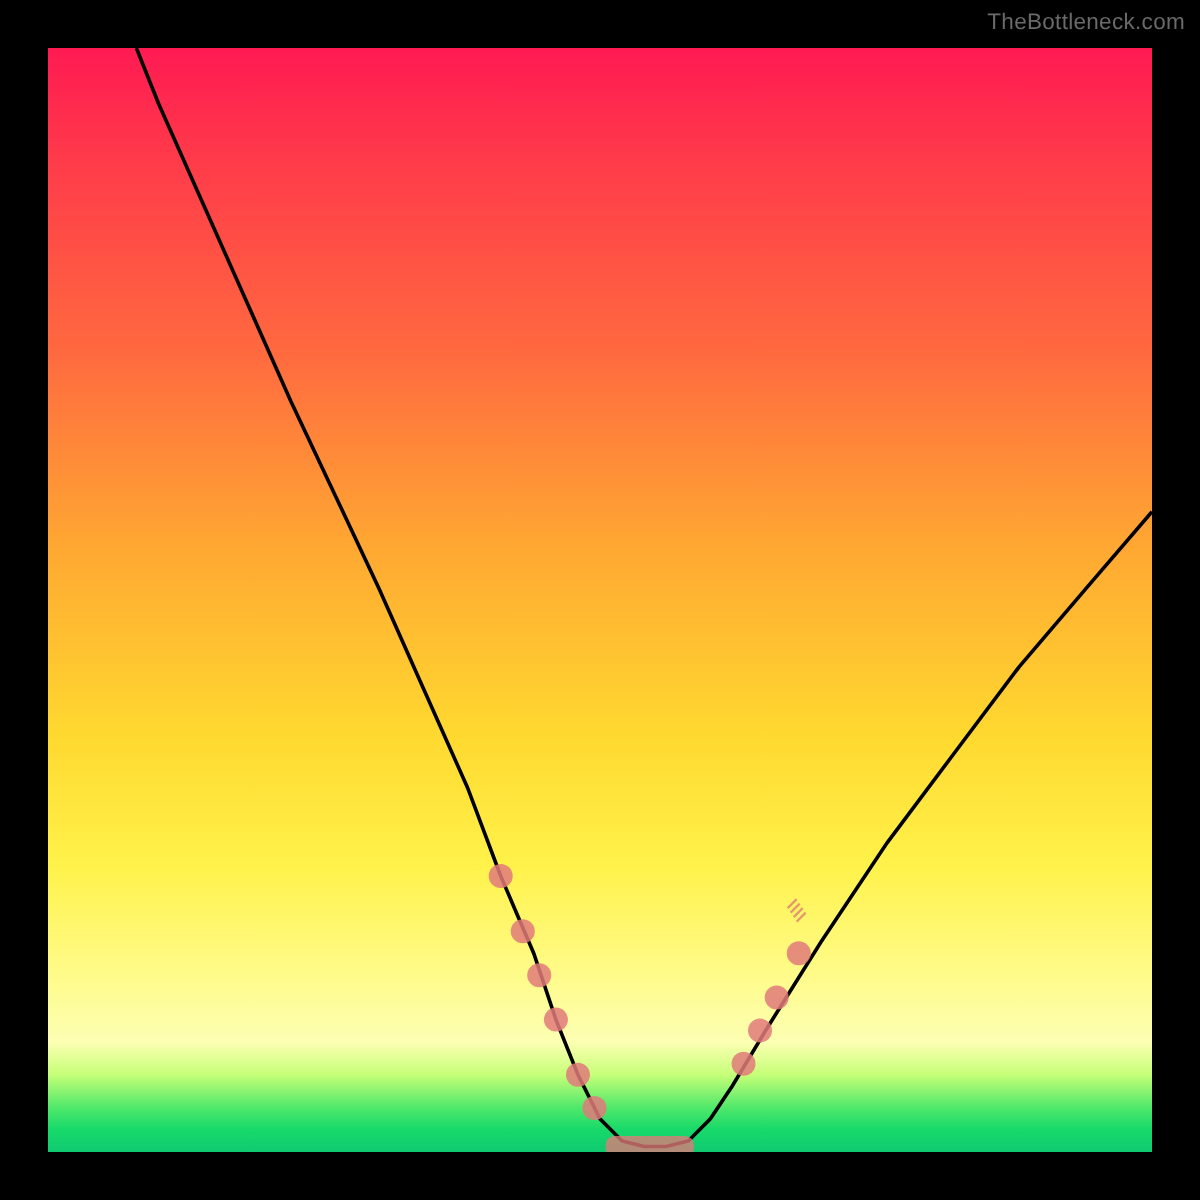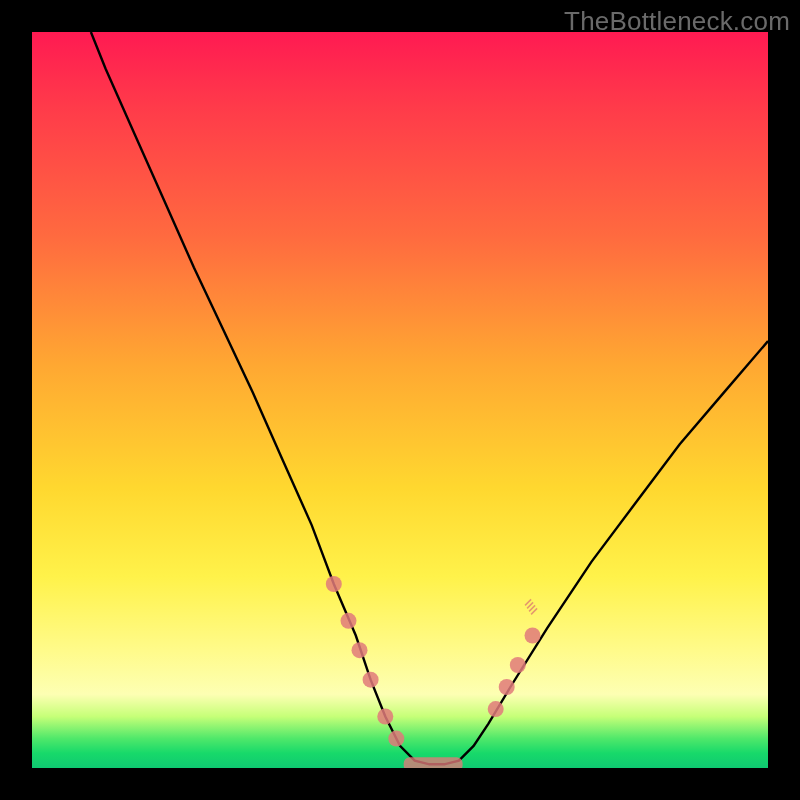--- a/index.html
+++ b/index.html
@@ -39,21 +39,21 @@
       #17d96a 98%,
       #0fc971 100%
     );
     overflow: hidden;
   }
   .watermark {
     position: absolute;
     top: 6px;
     right: 10px;
     color: #6a6a6a;
-    font-size: 26px;
+    font-size: 15px;
     font-weight: 400;
     letter-spacing: 0.2px;
     user-select: none;
   }
   svg.curve {
     position: absolute;
     left: 0;
     top: 0;
     width: 736px;
     height: 736px;

